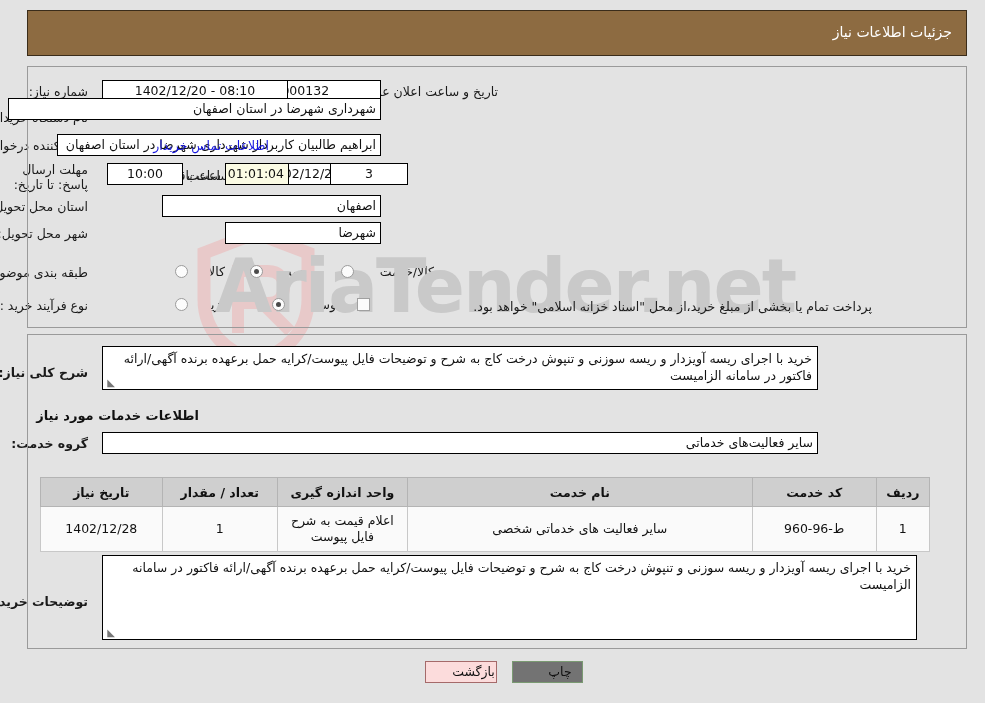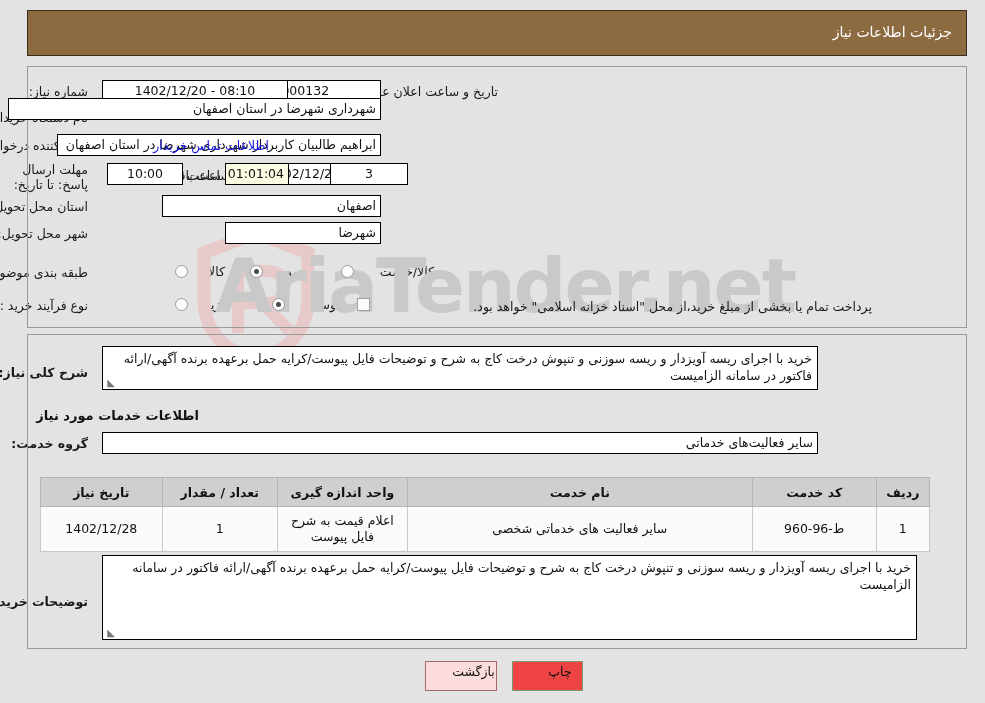--- a/index.html
+++ b/index.html
@@ -209,32 +209,32 @@
     height: 38px;
     padding: 3px 4px;
     text-align: center;
     vertical-align: middle;
     line-height: 16px;
   }
 
   
   .btn {
     position: absolute;
-    height: 30px;
+    height: 22px;
     border: 1px solid #6a6a6a;
     box-sizing: border-box;
     font-size: 12.5px;
     color: #111;
     text-align: center;
     line-height: 20px;
     cursor: pointer;
     z-index: 3;
     padding-left: 25px;
   }
-  .btn.print  { background: #ef4444; border-color: #7a9a72; }
+  .btn.print  { background: #737373; border-color: #7a9a72; }
   .btn.back   { background: #fcdcdc; border-color: #a56a6a; }
 </style>
 </head>
 <body>
 
 <div id="page">
 
   <div id="watermark">
     <div class="wm-shield">
       <svg width="120" height="140" viewBox="0 0 120 140" aria-hidden="true">

